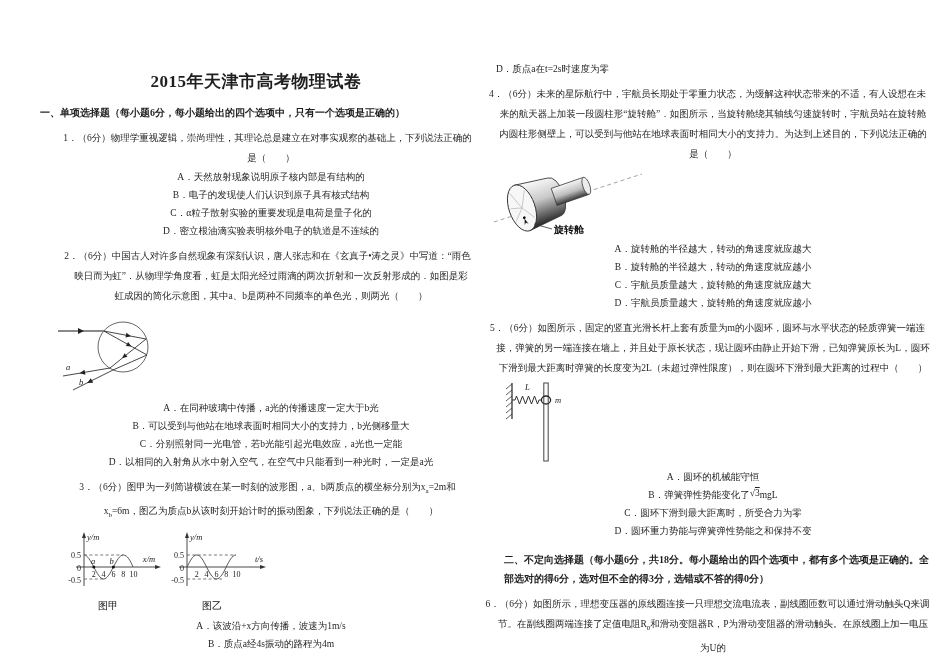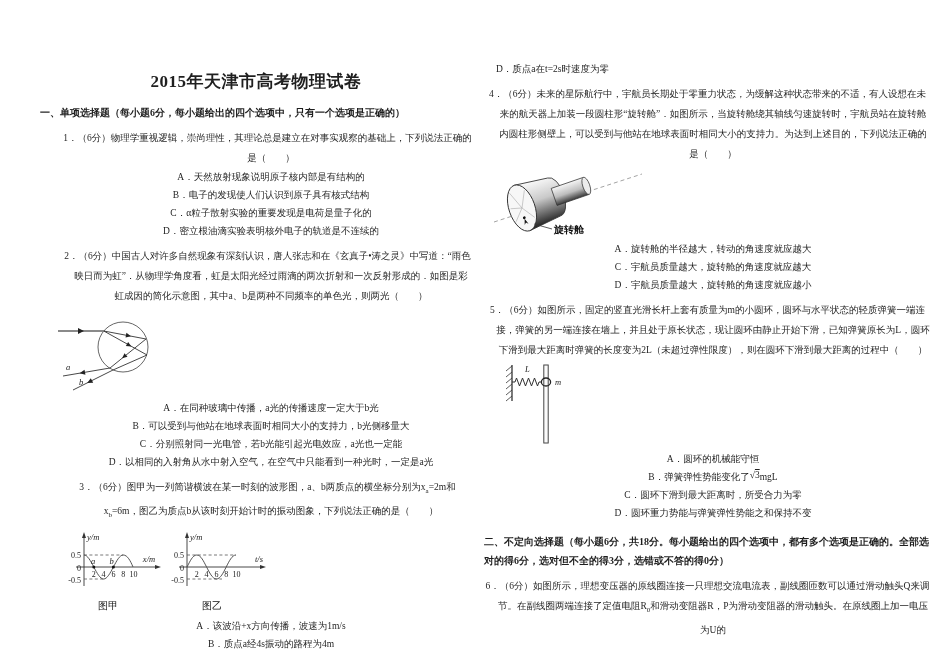--- a/index.html
+++ b/index.html
@@ -181,20 +181,21 @@
             <line x1="0" y1="0" x2="-11" y2="-3"></line>
           </g>
           <circle cx="-1" cy="10" r="1.4" fill="#111"></circle>
           <path d="M-1,11 L-3,17 L-1,15 L1,17 Z" fill="#111"></path>
         </g>
         <path d="M44,58 L62,63" stroke="#333" stroke-width="0.8" fill="none"></path>
         <text class="cabinlabel" x="64" y="67">旋转舱</text>
       </svg>
 
       <div class="opt">A．旋转舱的半径越大，转动的角速度就应越大</div>
+      <div class="opt">B．旋转舱的半径越大，转动的角速度就应越小</div>
       <div class="opt">C．宇航员质量越大，旋转舱的角速度就应越大</div>
       <div class="opt">D．宇航员质量越大，旋转舱的角速度就应越小</div>
     </div>
 
     <div class="q">
       <div class="stem">5．（6分）如图所示，固定的竖直光滑长杆上套有质量为m的小圆环，圆环与水平状态的轻质弹簧一端连接，弹簧的另一端连接在墙上，并且处于原长状态，现让圆环由静止开始下滑，已知弹簧原长为L，圆环下滑到最大距离时弹簧的长度变为2L（未超过弹性限度），则在圆环下滑到最大距离的过程中（　　）</div>
 
       <svg class="figsvg-spring" width="100" height="86" viewBox="0 0 100 86">
         <g stroke="#333" stroke-width="0.8">
           <path d="M10,9 l6,-5 M10,15 l6,-5 M10,21 l6,-5 M10,27 l6,-5 M10,33 l6,-5 M10,39 l6,-5" fill="none"></path>
@@ -206,20 +207,20 @@
         <ellipse cx="50" cy="20" rx="4.6" ry="4" fill="none" stroke="#222" stroke-width="1.3"></ellipse>
         <text class="svgit" x="59" y="23">m</text>
       </svg>
 
       <div class="opt">A．圆环的机械能守恒</div>
       <div class="opt"><span>B．弹簧弹性势能变化了</span><span class="radical"><span>√</span><span class="rad-val">3</span></span><span>mgL</span></div>
       <div class="opt">C．圆环下滑到最大距离时，所受合力为零</div>
       <div class="opt">D．圆环重力势能与弹簧弹性势能之和保持不变</div>
     </div>
 
-    <div class="sec" style="margin-top:10px;">二、不定向选择题（每小题6分，共18分。每小题给出的四个选项中，都有多个选项是正确的。全部选对的得6分，选对但不全的得3分，选错或不答的得0分）</div>
+    <div class="sec" style="margin-top:10px;margin-left:20px;">二、不定向选择题（每小题6分，共18分。每小题给出的四个选项中，都有多个选项是正确的。全部选对的得6分，选对但不全的得3分，选错或不答的得0分）</div>
 
     <div class="q">
       <div class="stem"><span>6．（6分）如图所示，理想变压器的原线圈连接一只理想交流电流表，副线圈匝数可以通过滑动触头Q来调节。在副线圈两端连接了定值电阻R</span><sub>0</sub><span>和滑动变阻器R，P为滑动变阻器的滑动触头。在原线圈上加一电压为U的</span></div>
     </div>
 
   </div>
 </div>
 
 </body></html>

